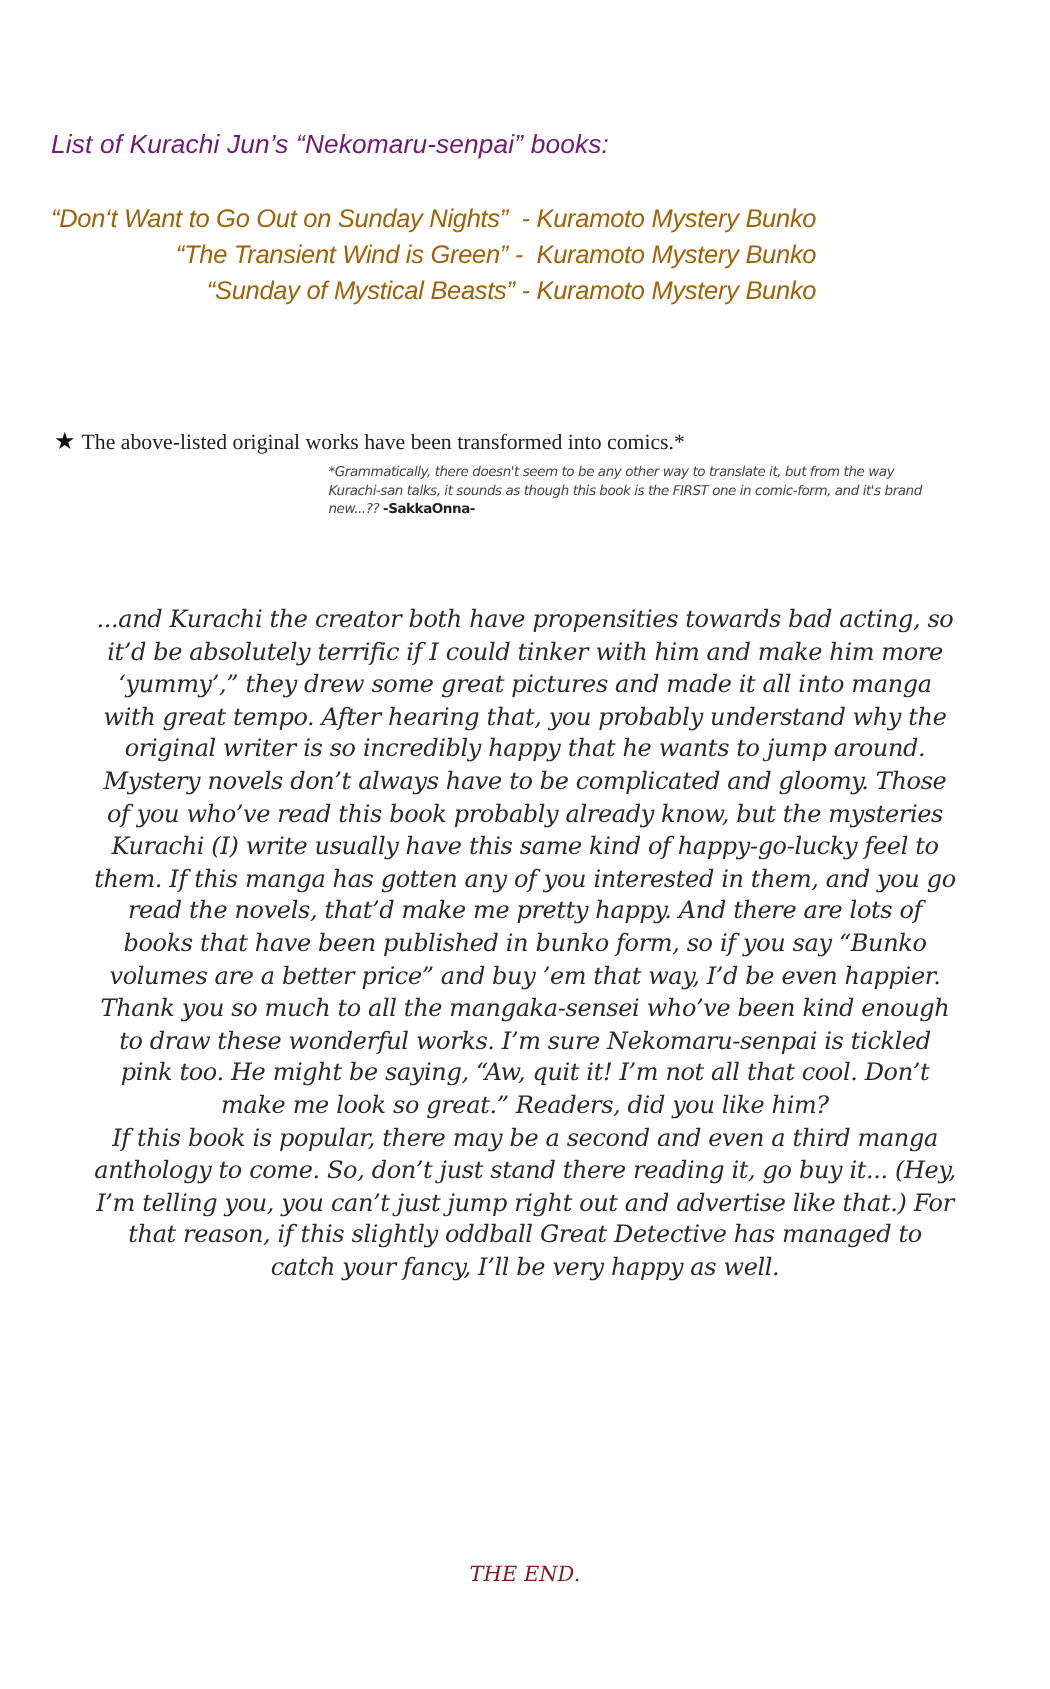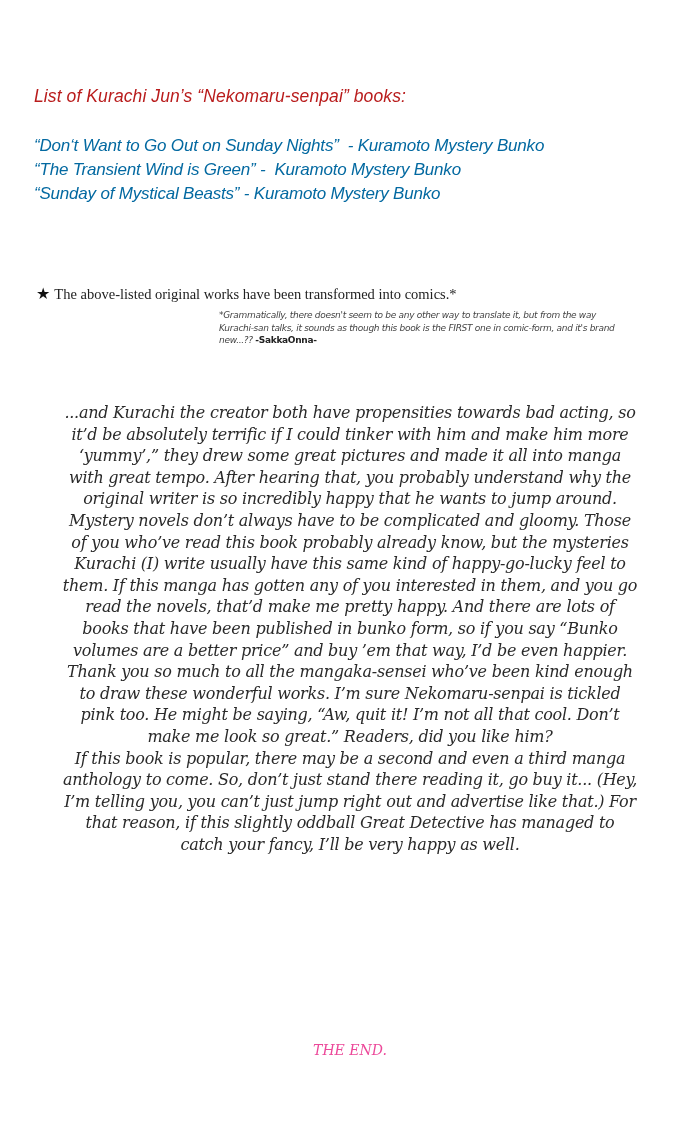--- a/index.html
+++ b/index.html
@@ -14,38 +14,39 @@
       overflow: hidden;
       color: #1a1a1a;
     }
     .page-heading {
       position: absolute;
       left: 34px;
       top: 86px;
       font-family: "Liberation Sans", sans-serif;
       font-style: italic;
       font-size: 17.5px;
-      color: #b91c1c;
+      color: #701a75;
       letter-spacing: 0.1px;
       white-space: nowrap;
     }
     .book-list {
       position: absolute;
       left: 34px;
       top: 134px;
       margin: 0;
       padding: 0;
       list-style: none;
       font-family: "Liberation Sans", sans-serif;
       font-style: italic;
       font-size: 17px;
       line-height: 24px;
-      color: #0369a1;
+      color: #a16207;
       white-space: nowrap;
       letter-spacing: -0.2px;
+      text-align: right;
     }
     .book-list li { margin: 0; padding: 0; }
     .comics-note {
       position: absolute;
       left: 36px;
       top: 248px;
       font-family: "Liberation Serif", serif;
       font-size: 14.5px;
       color: #222222;
       white-space: nowrap;
@@ -92,21 +93,21 @@
     }
     .the-end {
       position: absolute;
       left: 0;
       width: 700px;
       top: 1042px;
       text-align: center;
       font-family: "DejaVu Serif", serif;
       font-style: italic;
       font-size: 14px;
-      color: #ec4899;
+      color: #7f1d1d;
     }
   </style>
 </head>
 <body>
 
 <div class="page-heading">List of Kurachi Jun’s “Nekomaru-senpai” books:</div>
 
 <ul class="book-list">
   <li><span>“Don‘t Want to Go Out on Sunday Nights”</span><span style="white-space:pre">  - </span><span>Kuramoto Mystery Bunko</span></li>
   <li><span>“The Transient Wind is Green”</span><span style="white-space:pre"> -  </span><span>Kuramoto Mystery Bunko</span></li>

